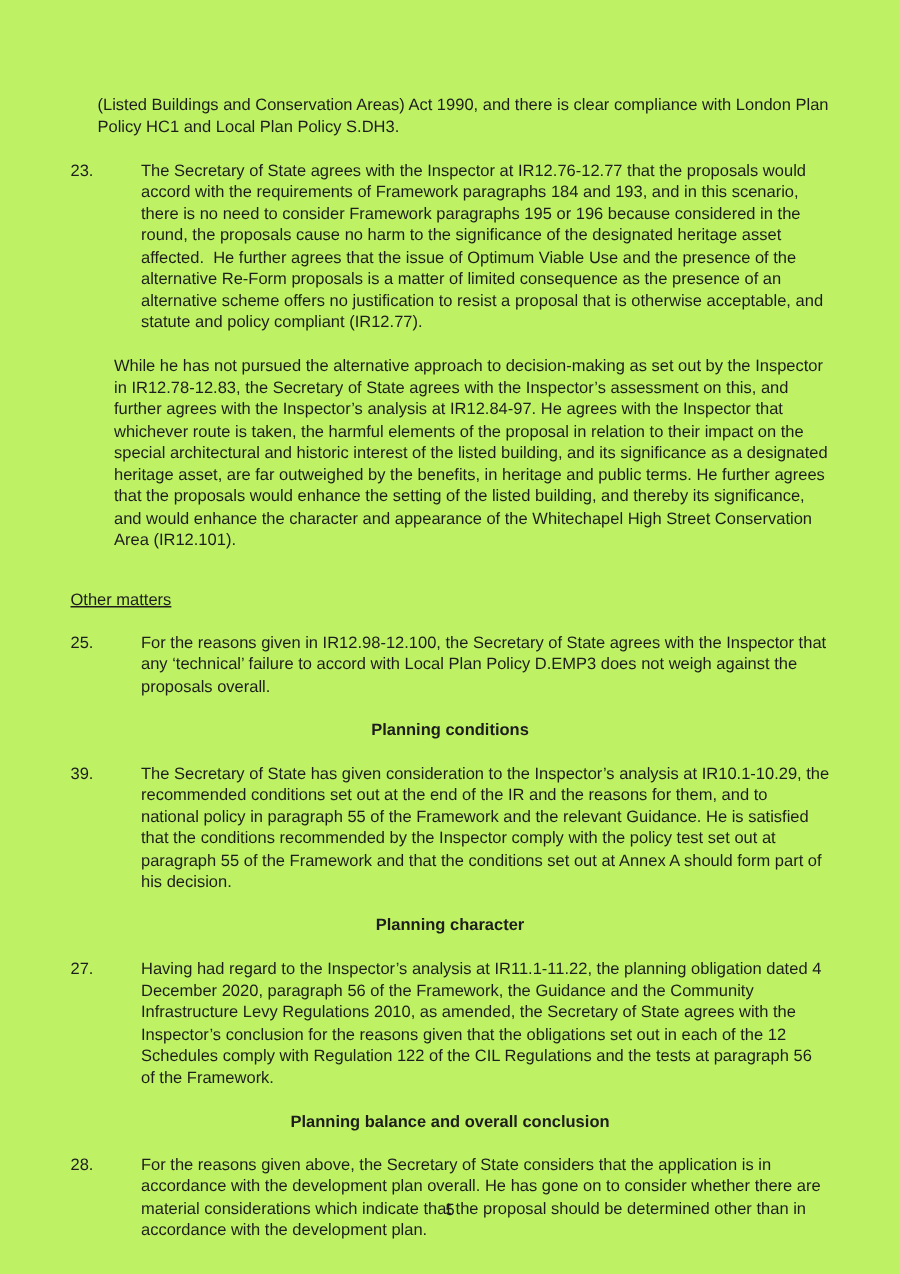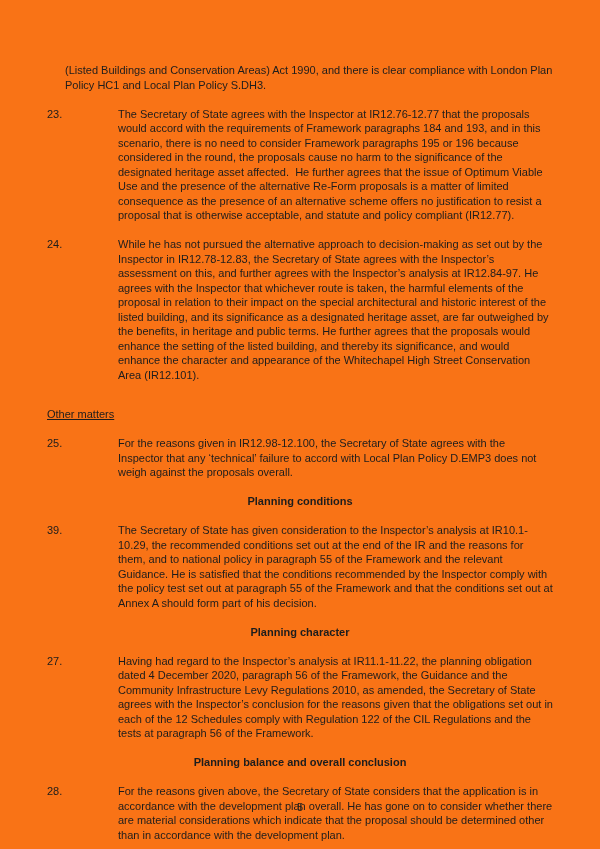--- a/index.html
+++ b/index.html
@@ -4,40 +4,39 @@
 <style>
   html, body {
     margin: 0;
     padding: 0;
     background: #ffffff;
   }
   .page {
     position: relative;
     width: 600px;
     height: 849px;
-    background: #f97316;
+    background: #bef264;
     box-sizing: border-box;
     padding: 63px 47px 0 47px;
     font-family: "Liberation Sans", "DejaVu Sans", sans-serif;
     font-size: 11px;
     line-height: 14.5px;
     color: #1d1d1d;
     overflow: hidden;
   }
   .para {
     margin: 0 0 14.5px 0;
     white-space: pre-wrap;
   }
   .cont {
     padding-left: 18px;
   }
   .numbered {
     display: flex;
     margin: 0 0 14.5px 0;
-    gap: 24px;
   }
   .numbered .num {
     flex: 0 0 18px;
     width: 18px;
   }
   .numbered .body {
     flex: 1;
     white-space: pre-wrap;
     margin-left: 29px;
   }
@@ -69,21 +68,20 @@
 <main class="page">
 
   <p class="para cont">(Listed Buildings and Conservation Areas) Act 1990, and there is clear compliance with London Plan Policy HC1 and Local Plan Policy S.DH3.</p>
 
   <div class="numbered">
     <span class="num">23.</span>
     <span class="body">The Secretary of State agrees with the Inspector at IR12.76-12.77 that the proposals would accord with the requirements of Framework paragraphs 184 and 193, and in this scenario, there is no need to consider Framework paragraphs 195 or 196 because considered in the round, the proposals cause no harm to the significance of the designated heritage asset affected.  He further agrees that the issue of Optimum Viable Use and the presence of the alternative Re-Form proposals is a matter of limited consequence as the presence of an alternative scheme offers no justification to resist a proposal that is otherwise acceptable, and statute and policy compliant (IR12.77).</span>
   </div>
 
   <div class="numbered">
-    <span class="num">24.</span>
     <span class="body">While he has not pursued the alternative approach to decision-making as set out by the Inspector in IR12.78-12.83, the Secretary of State agrees with the Inspector’s assessment on this, and further agrees with the Inspector’s analysis at IR12.84-97. He agrees with the Inspector that whichever route is taken, the harmful elements of the proposal in relation to their impact on the special architectural and historic interest of the listed building, and its significance as a designated heritage asset, are far outweighed by the benefits, in heritage and public terms. He further agrees that the proposals would enhance the setting of the listed building, and thereby its significance, and would enhance the character and appearance of the Whitechapel High Street Conservation Area (IR12.101).</span>
   </div>
 
   <h2 class="heading underlined">Other matters</h2>
 
   <div class="numbered">
     <span class="num">25.</span>
     <span class="body">For the reasons given in IR12.98-12.100, the Secretary of State agrees with the Inspector that any ‘technical’ failure to accord with Local Plan Policy D.EMP3 does not weigh against the proposals overall.</span>
   </div>
 

